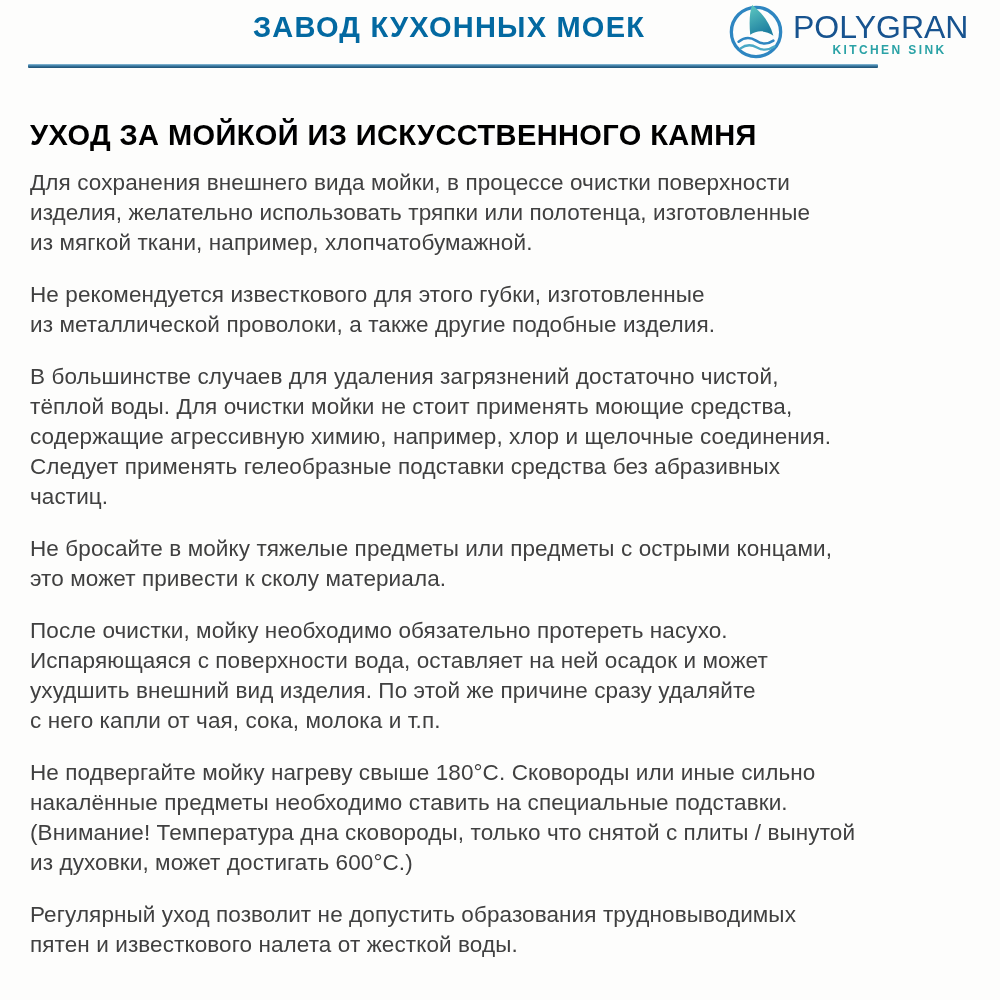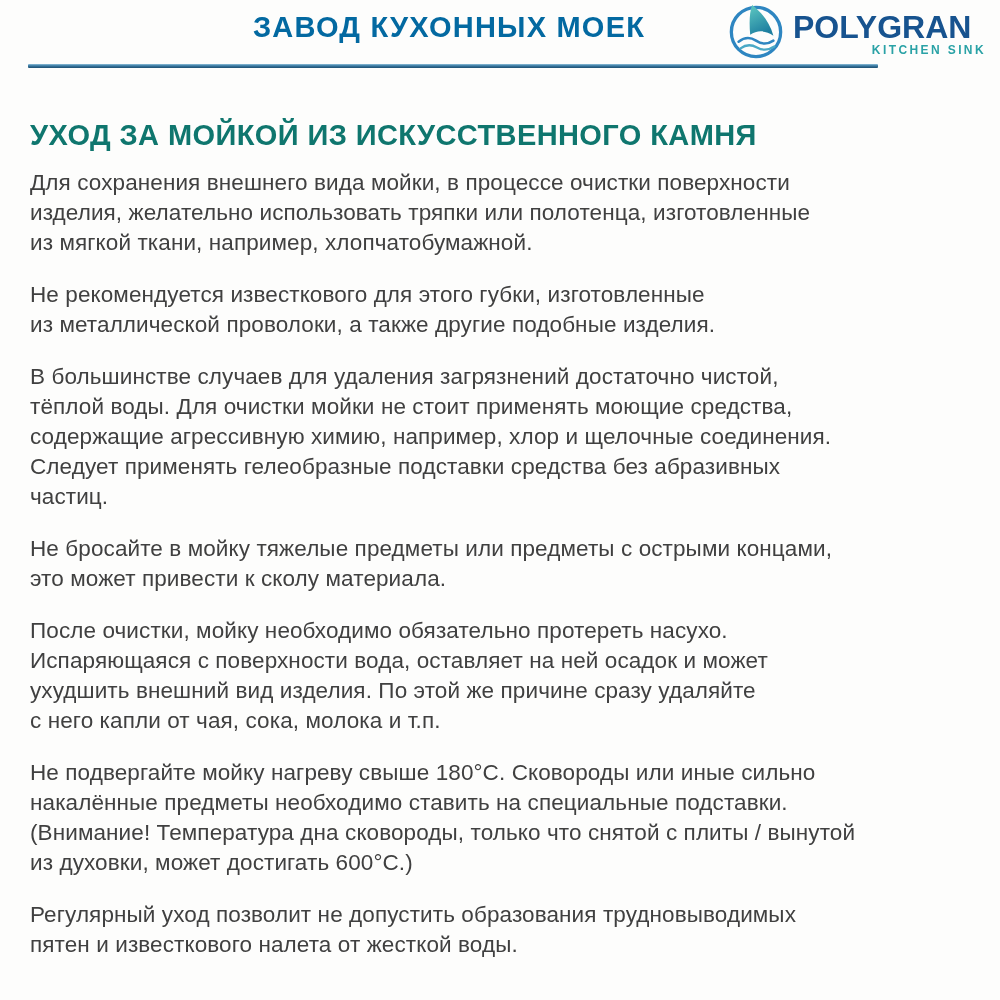--- a/index.html
+++ b/index.html
@@ -33,31 +33,31 @@
     top: 2px;
     width: 60px;
     height: 58px;
   }
   .brand-name {
     position: absolute;
     left: 793px;
     top: 9px;
     width: 195px;
     font-size: 32px;
-    font-weight: 700;
+    font-weight: 400;
     letter-spacing: 0px;
     color: #17538f;
     white-space: nowrap;
   }
   .brand-tagline {
     position: absolute;
     left: 793px;
     top: 43px;
     width: 193px;
-    text-align: right;
+    text-align: center;
     font-size: 12px;
     font-weight: 700;
     letter-spacing: 2.4px;
     color: #2aa2a6;
     white-space: nowrap;
   }
   .divider {
     position: absolute;
     left: 28px;
     top: 64px;
@@ -69,21 +69,21 @@
 
   
   .doc-title {
     position: absolute;
     left: 30px;
     top: 100px;
     width: 940px;
     font-size: 29px;
     font-weight: 700;
     letter-spacing: 0.4px;
-    color: #0f766e;
+    color: #000000;
     white-space: nowrap;
   }
   .content {
     position: absolute;
     left: 30px;
     top: 168px;
     width: 940px;
   }
   .content p {
     margin: 0 0 22px 0;

